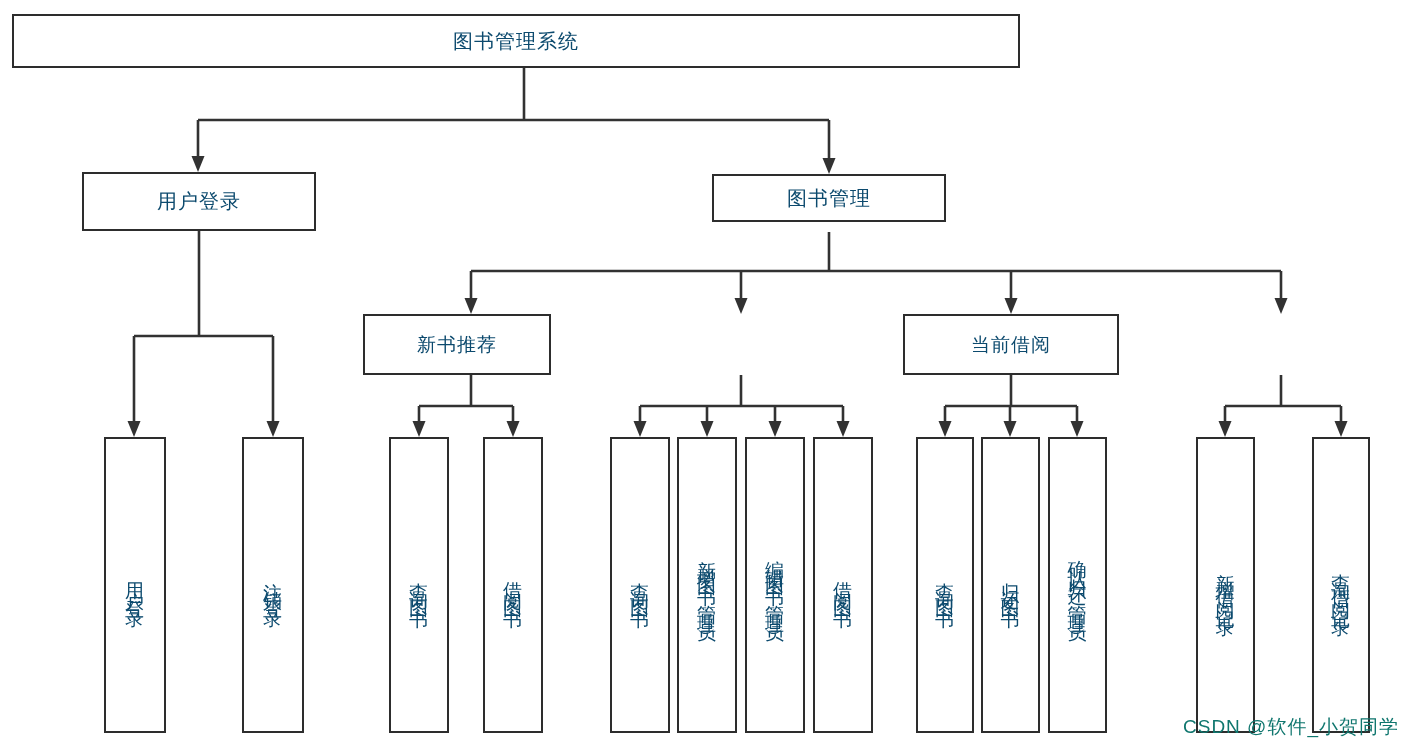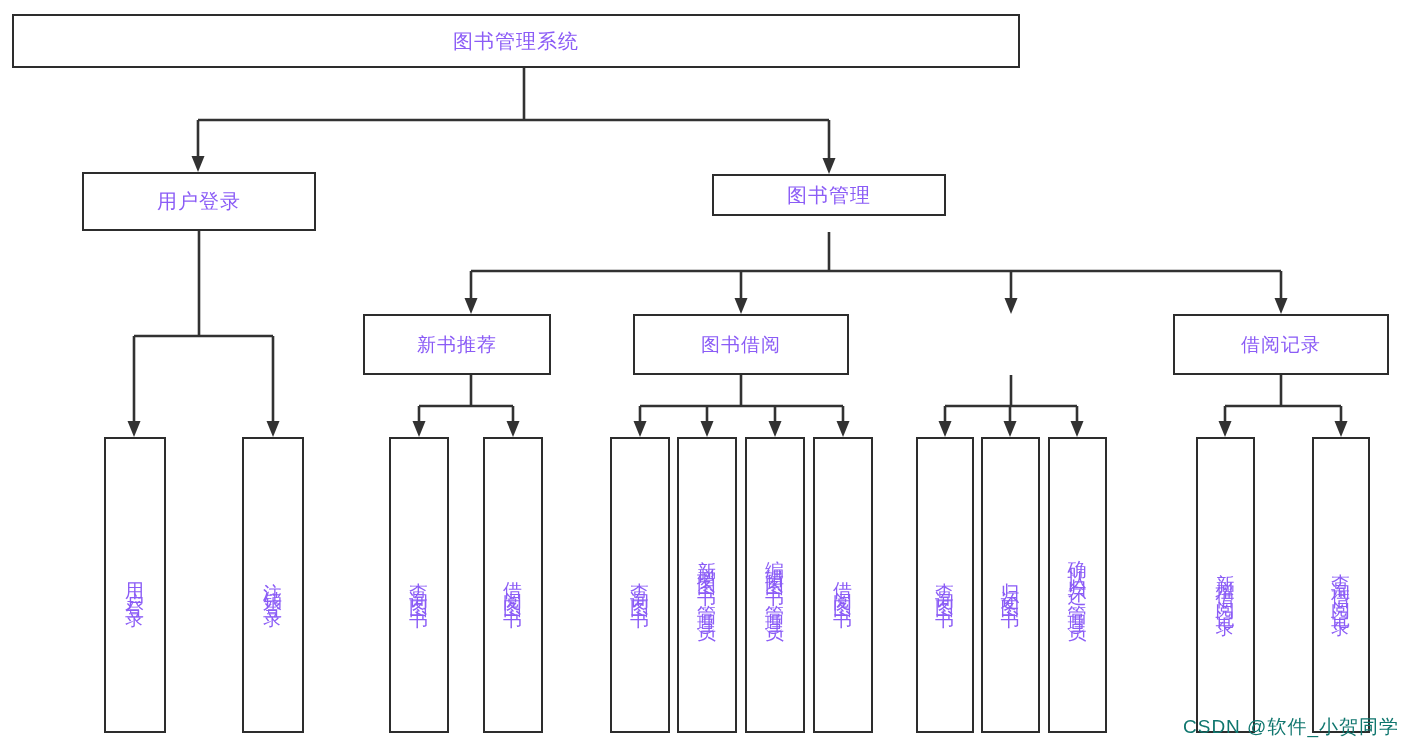--- a/index.html
+++ b/index.html
@@ -18,27 +18,27 @@
     width: 1405px; height: 747px;
     pointer-events: none;
   }
   .box {
     position: absolute;
     background: #ffffff;
     border: 2.5px solid #2d2d2d;
     display: flex;
     align-items: center;
     justify-content: center;
-    color: #8b5cf6;
+    color: #0c4a6e;
     z-index: 2;
   }
   .h { font-size: 20px; letter-spacing: 1px; }
   #root { left: 12px;  top: 14px;  width: 1008px; height: 54px; }
   #l2a  { left: 82px;  top: 172px; width: 234px;  height: 59px; }
-  #l2b  { left: 712px; top: 174px; width: 234px;  height: 42px; }
+  #l2b  { left: 712px; top: 174px; width: 234px;  height: 48px; }
   #l3a  { left: 363px; top: 314px; width: 188px;  height: 61px; font-size:19px;}
   #l3b  { left: 633px; top: 314px; width: 216px;  height: 61px; font-size:19px;}
   #l3c  { left: 903px; top: 314px; width: 216px;  height: 61px; font-size:19px;}
   #l3d  { left: 1173px;top: 314px; width: 216px;  height: 61px; font-size:19px;}
   .leaf { top: 437px; height: 296px; width: 60px; }
   .leaf .vtext {
     writing-mode: vertical-rl;
     text-orientation: mixed;
     font-size: 19px;
     letter-spacing: 9px;
@@ -105,22 +105,21 @@
       <path d="M1334.5 421 L1347.5 421 L1341 437 Z"></path>
     </g>
   </svg>
 
   <div class="box h" id="root">图书管理系统</div>
 
   <div class="box h" id="l2a">用户登录</div>
   <div class="box h" id="l2b">图书管理</div>
 
   <div class="box h" id="l3a">新书推荐</div>
-  <div class="box h" id="l3b">图书借阅</div>
-  <div class="box h" id="l3d">借阅记录</div>
+  <div class="box h" id="l3c">当前借阅</div>
 
   <div class="box leaf" id="g1a">
     <span class="vtext">用户登录</span>
   </div>
   <div class="box leaf" id="g1b">
     <span class="vtext">注销登录</span>
   </div>
 
   <div class="box leaf" id="g2a">
     <span class="vtext">查询图书</span>

